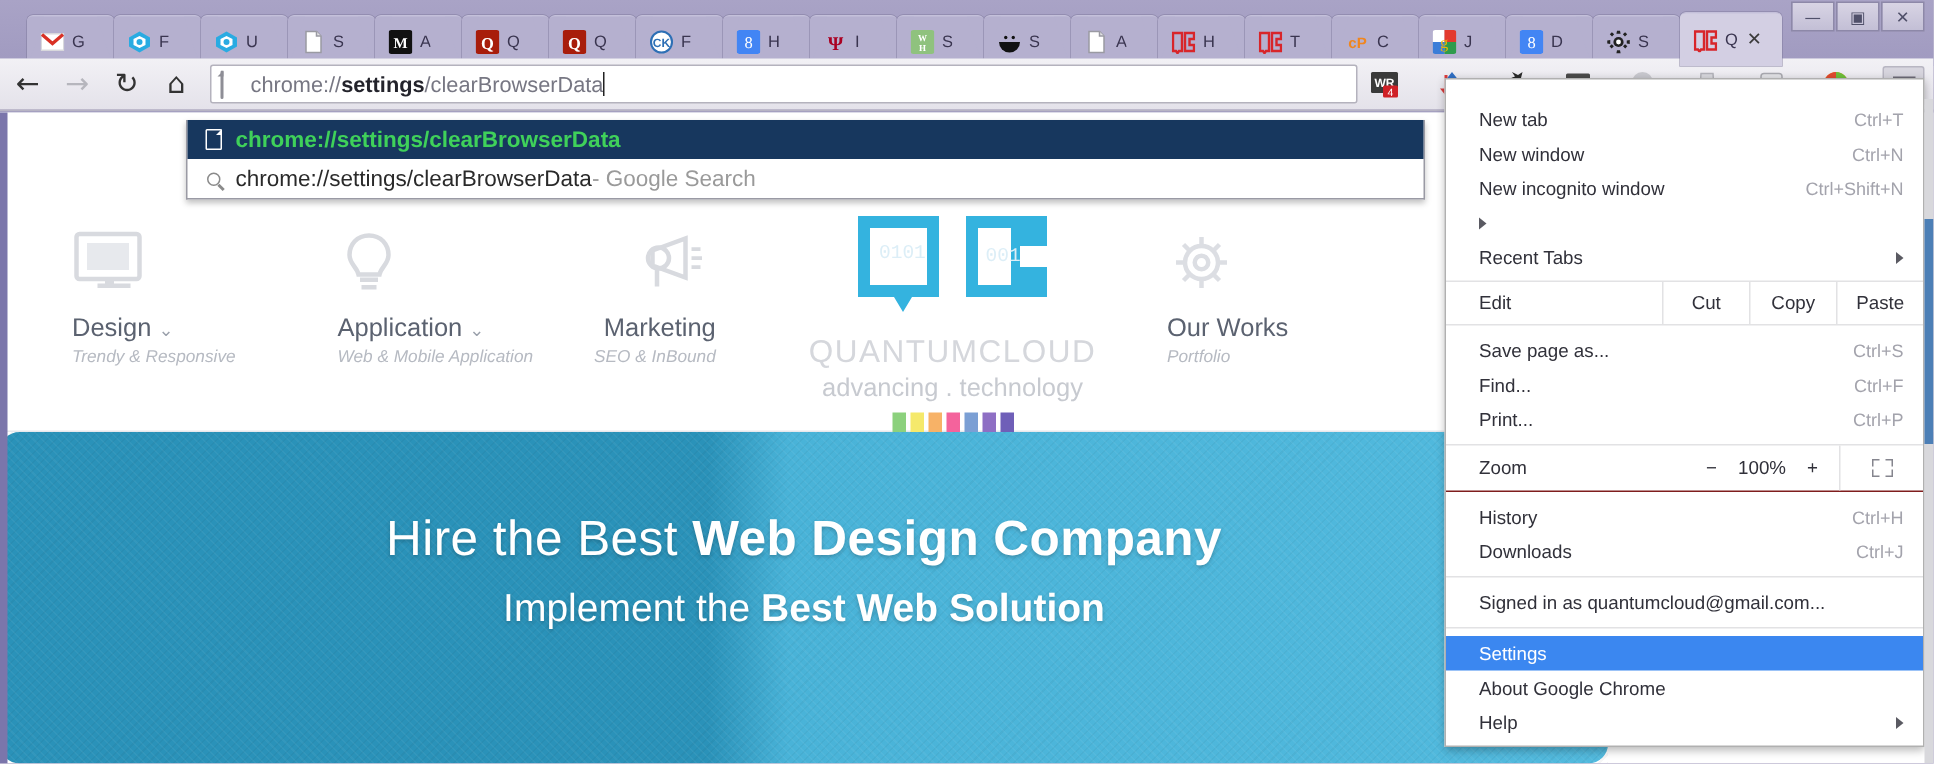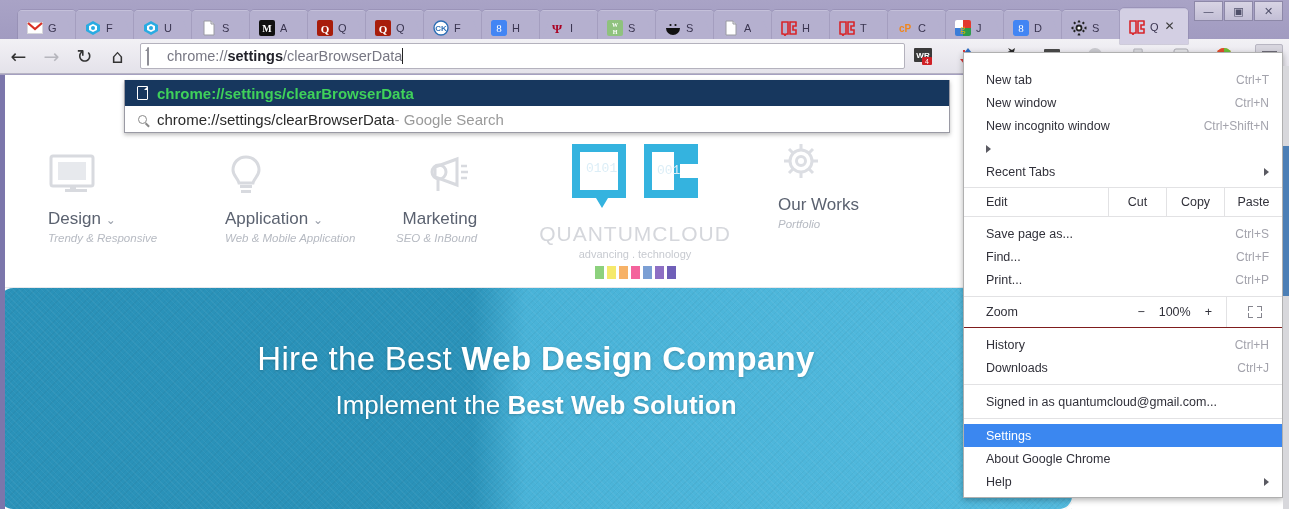--- a/index.html
+++ b/index.html
@@ -273,21 +273,21 @@
   }
 
   #brand {
     position: absolute; left: 510px; top: 63px; width: 250px; text-align: center;
   }
   #brand .brand-name {
     font-size: 21px; letter-spacing: 1px; color: #d5d7dc;
     font-family: "Liberation Sans", sans-serif;
   }
   #brand .brand-tag {
-    font-size: 11px; color: #c7cad0; margin-top: 2px;
+    font-size: 17px; color: #c7cad0; margin-top: 2px;
   }
   #brand .colorbars {
     margin: 6px auto 0; width: 84px; height: 13px;
     display: flex; gap: 3px; justify-content: center;
   }
   #brand .colorbars i { width: 9px; height: 13px; display: block; }
 
   
   #hero {
     position: absolute; left: 0; top: 213px; width: 1072px; height: 221px;
@@ -686,21 +686,21 @@
             <i style="background: rgb(140, 209, 125);"></i>
             <i style="background: rgb(245, 233, 107);"></i>
             <i style="background: rgb(247, 178, 103);"></i>
             <i style="background: rgb(244, 99, 156);"></i>
             <i style="background: rgb(123, 159, 212);"></i>
             <i style="background: rgb(142, 111, 196);"></i>
             <i style="background: rgb(111, 95, 184);"></i>
           </div>
       </div>
 
-      <div class="svc" style="left:778px; top:64px;">
+      <div class="svc" style="left:778px; top:78px;">
         <div class="svc-icon">
           <svg width="46" height="46" viewBox="0 0 46 46">
               <g fill="none" stroke="#dcdee3" stroke-width="3">
                 <circle cx="23" cy="22" r="11"></circle>
                 <circle cx="23" cy="22" r="4.5"></circle>
                 <path d="M23 5 L23 11 M23 33 L23 39 M6 22 L12 22 M34 22 L40 22 M11 10 L15 14 M31 30 L35 34 M35 10 L31 14 M15 30 L11 34"></path>
               </g>
             </svg>
         </div>
         <div class="svc-title"><span>Our Works</span></div>

